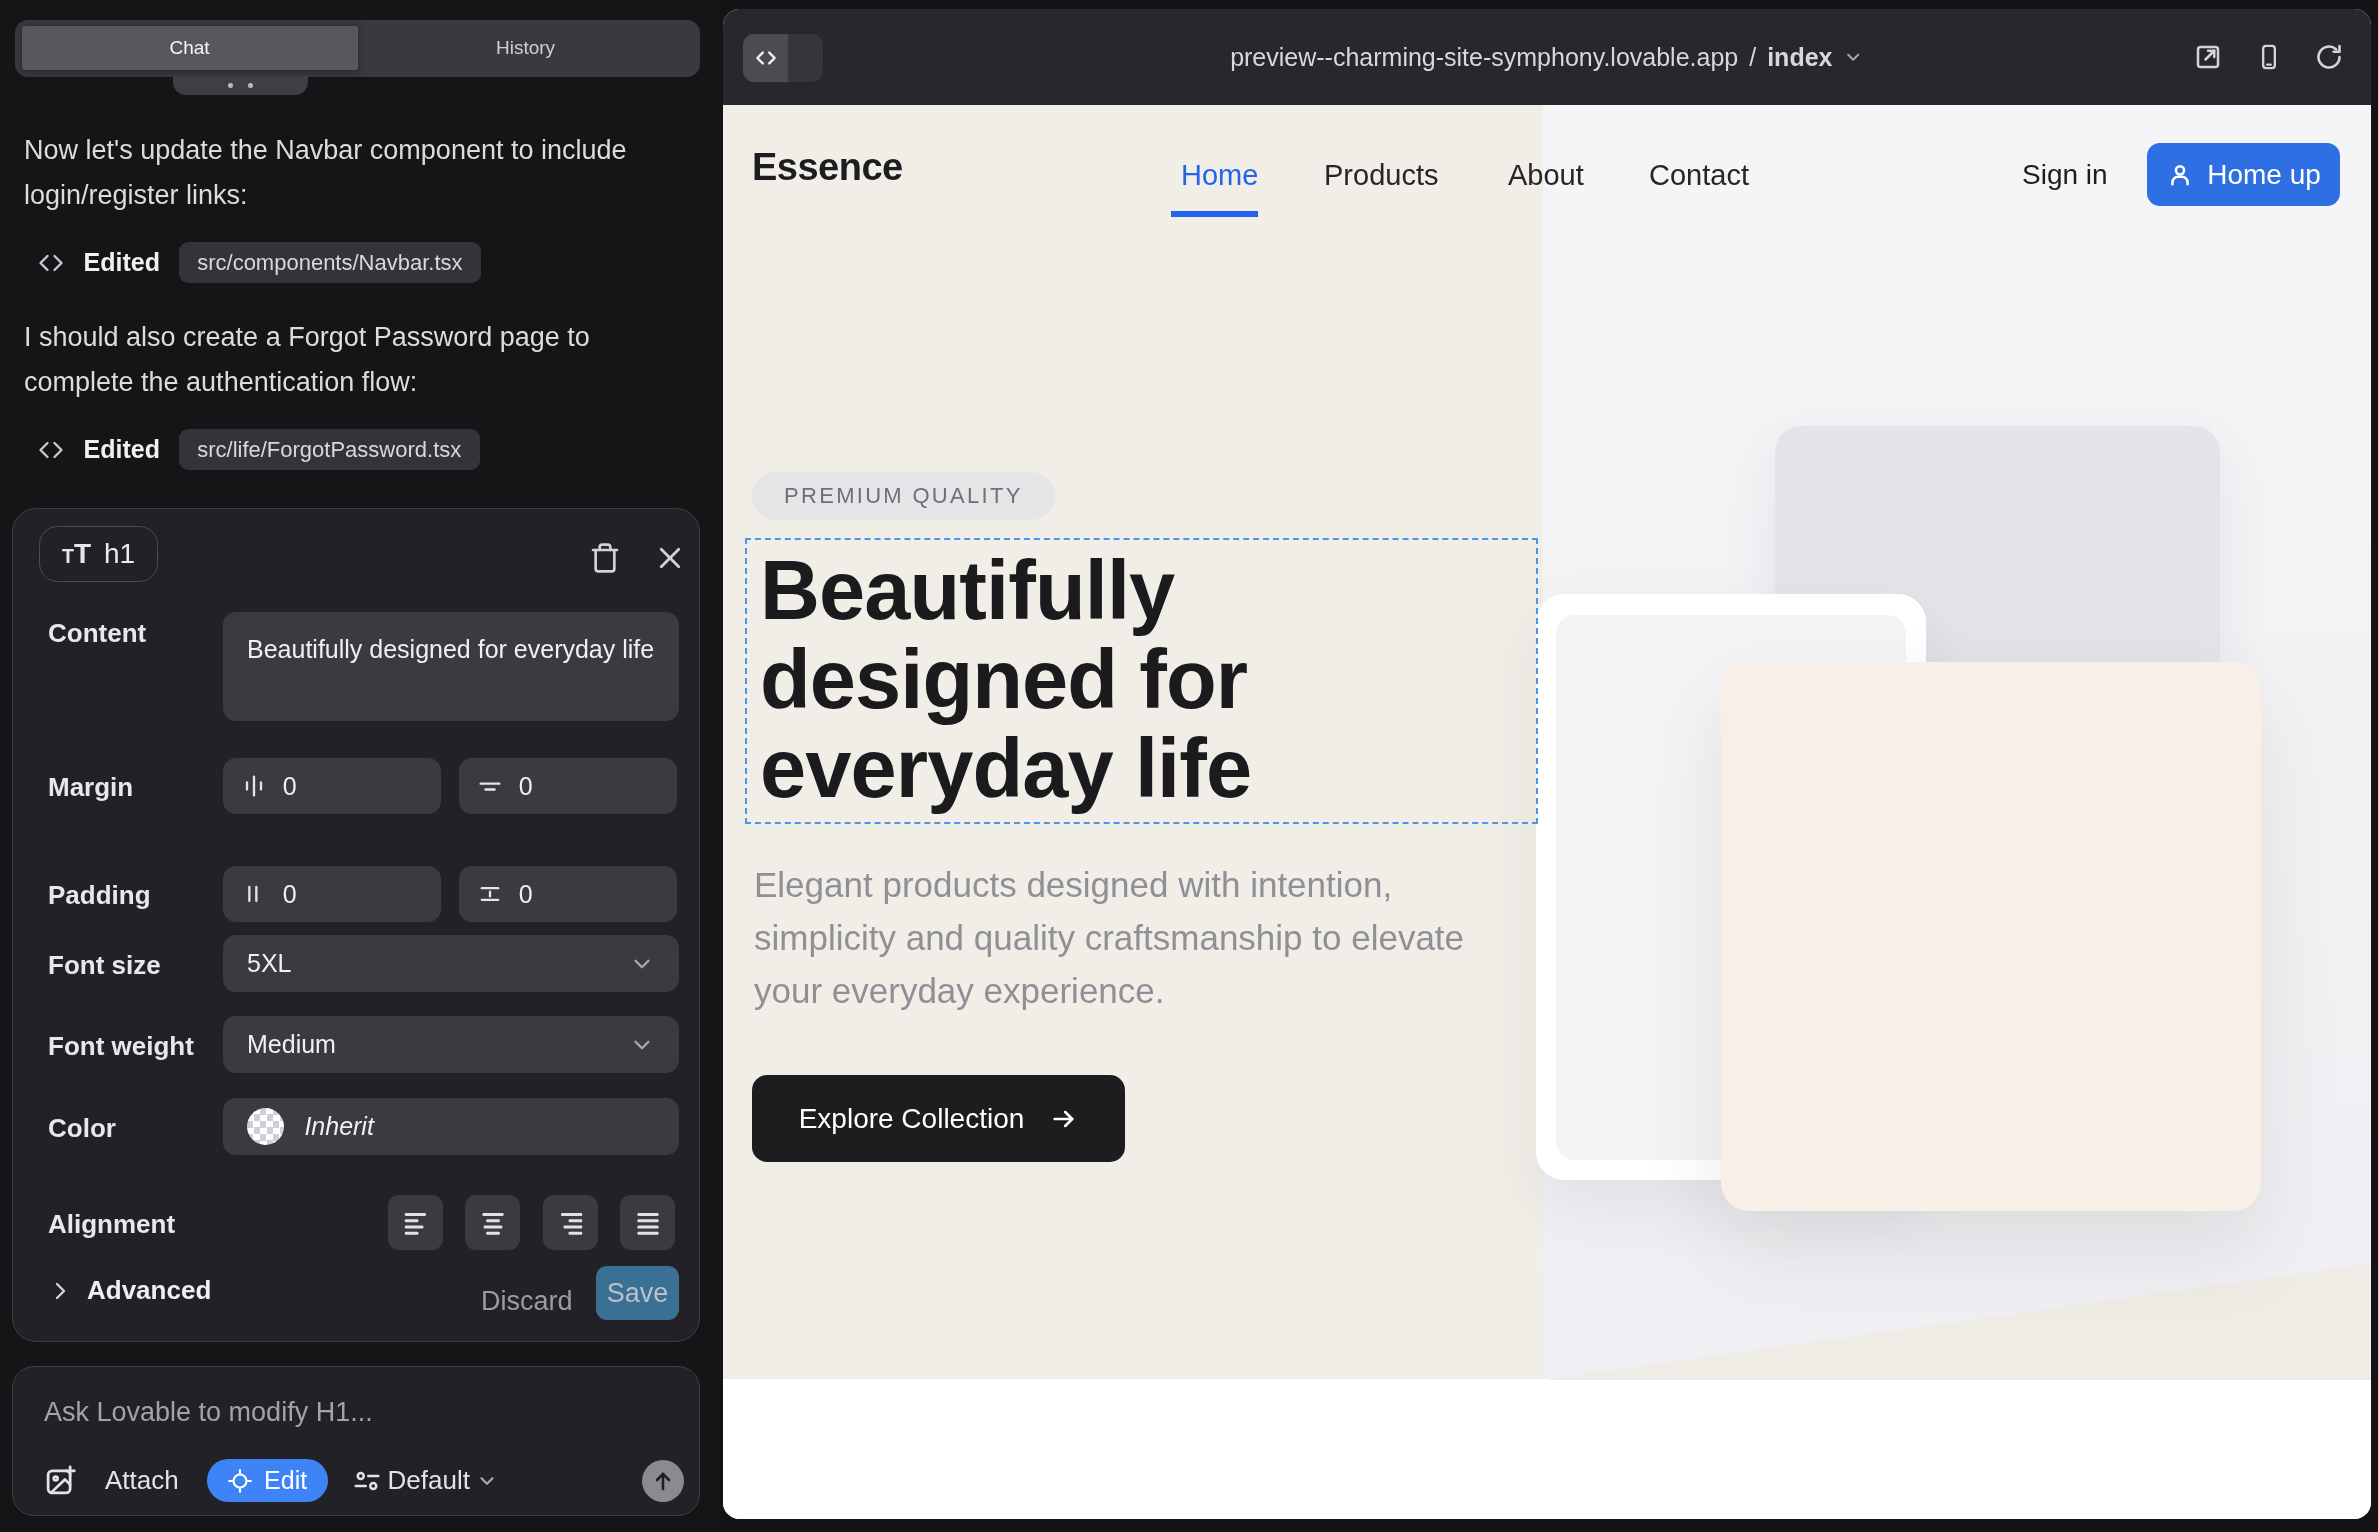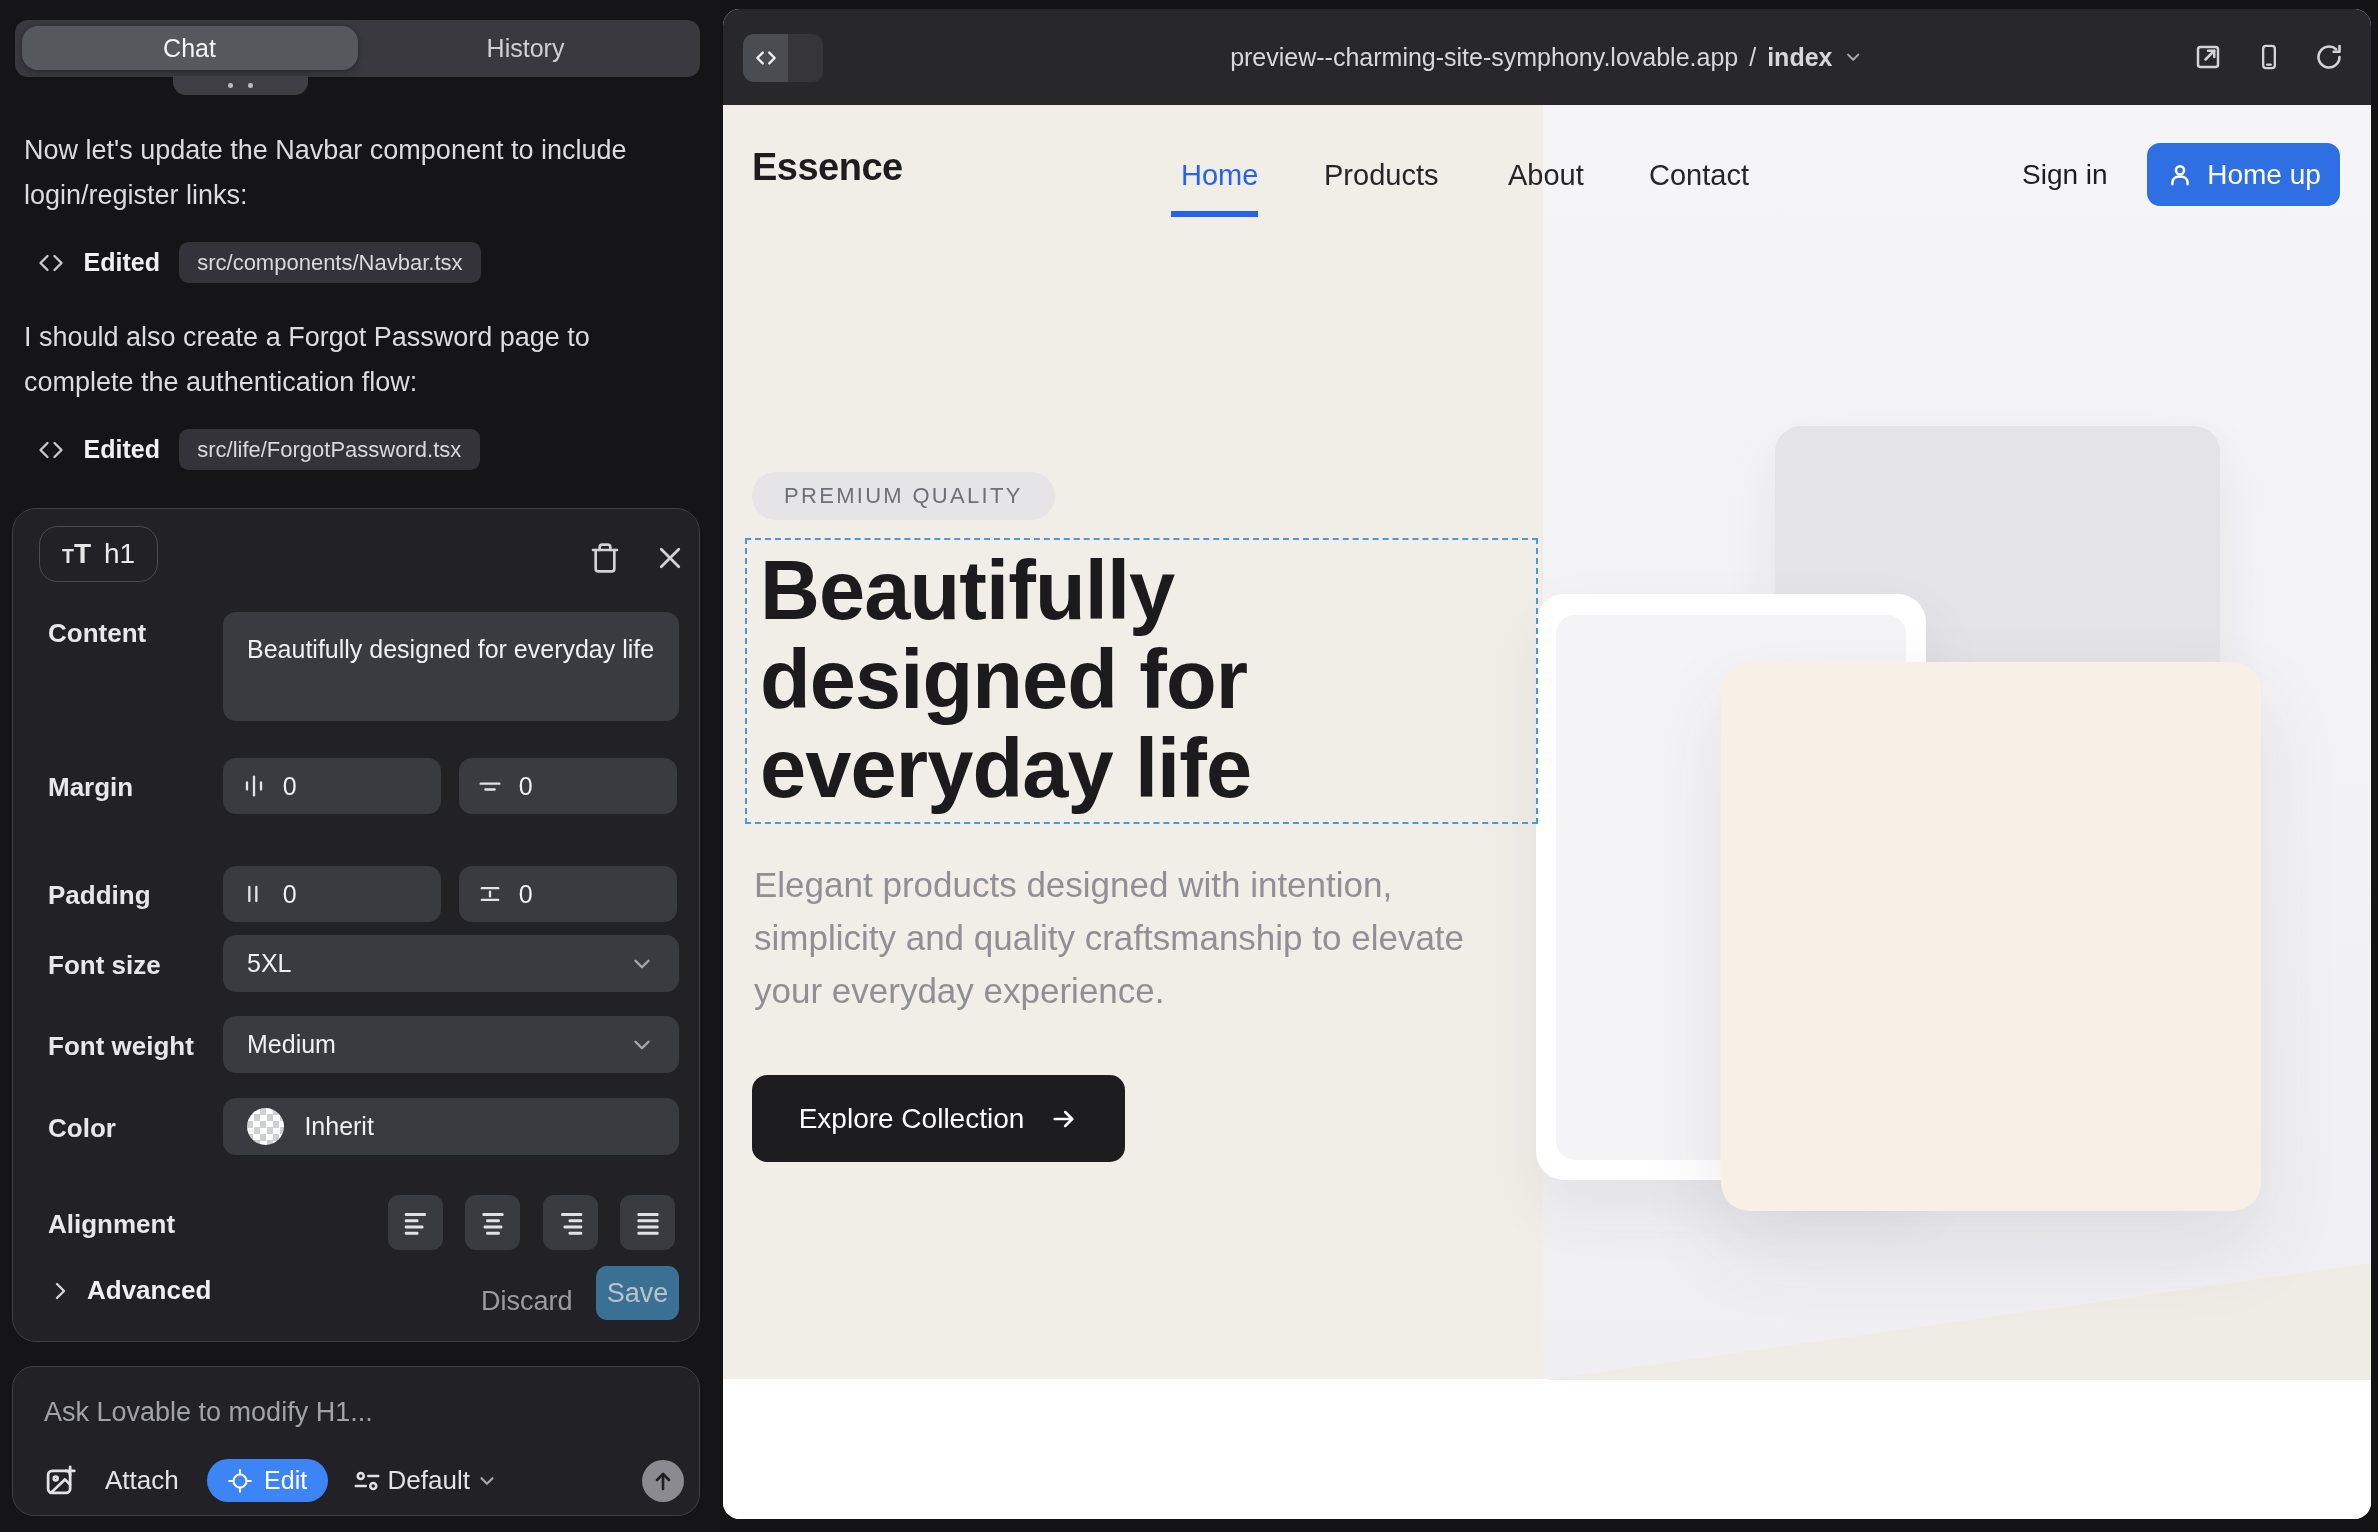--- a/index.html
+++ b/index.html
@@ -3,21 +3,21 @@
 <meta charset="utf-8">
 <style>
   * { margin:0; padding:0; box-sizing:border-box; }
   html,body { width:2378px; height:1532px; }
   body { font-family:"Liberation Sans", sans-serif; background:#141416; position:relative; overflow:hidden; }
 
   
   .left-panel { position:absolute; left:0; top:0; width:719px; height:1532px; background:#151517; }
 
   .tabbar { position:absolute; left:15px; top:19.5px; width:685px; height:57px; background:#39393f; border-radius:13px; display:flex; align-items:center; padding:6.5px; }
-  .tab { flex:1; height:44px; display:flex; align-items:center; justify-content:center; font-size:25px; color:#cfcfd4; border-radius:16px; cursor:pointer; }
+  .tab { flex:1; height:44px; display:flex; align-items:center; justify-content:center; font-size:19px; color:#cfcfd4; border-radius:3px; cursor:pointer; }
   .tab.active { background:#57575e; color:#f5f5f6; box-shadow:0 1.9px 7.4px rgba(0,0,0,.35); }
 
   .chip-partial { position:absolute; left:173px; top:76px; width:135px; height:18.6px; background:#3e3e44; border-radius:0 0 13px 13px; display:flex; align-items:center; justify-content:center; gap:15px; }
   .chip-partial i { width:4.6px; height:4.6px; border-radius:50%; background:#b9b9c0; }
 
   .chat-msg { position:absolute; left:24px; width:659px; font-size:27px; line-height:45px; color:#dcdcde; }
   .msg-1 { top:128px; }
   .msg-2 { top:315px; }
 
   .edited-row { position:absolute; left:37px; height:43px; display:flex; align-items:center; gap:18.6px; }
@@ -228,21 +228,21 @@
     <div class="field sel" style="top:507px;">
       <span>Medium</span>
       <span class="chev">
         <svg width="26" height="26" viewBox="0 0 24 24" fill="none" stroke="currentColor" stroke-width="2.2" stroke-linecap="round" stroke-linejoin="round">
             <polyline points="6 9 12 15 18 9"></polyline>
           </svg>
       </span>
     </div>
 
     <span class="ed-label" style="top:604px;">Color</span>
-    <div class="field sel" style="top:589px; justify-content:flex-start;">
+    <div class="field sel" style="top:589px; justify-content:flex-start;font-style:italic;">
       <span class="swatch"></span>
       <span>Inherit</span>
     </div>
 
     <span class="ed-label" style="top:700px;">Alignment</span>
     <div class="align-btn" style="left:375px; top:686px;">
       <svg width="30" height="30" viewBox="0 0 24 24" fill="currentColor">
           <rect x="3" y="4" width="17" height="2.4" rx="1"></rect>
           <rect x="3" y="9" width="11" height="2.4" rx="1"></rect>
           <rect x="3" y="14" width="15" height="2.4" rx="1"></rect>

